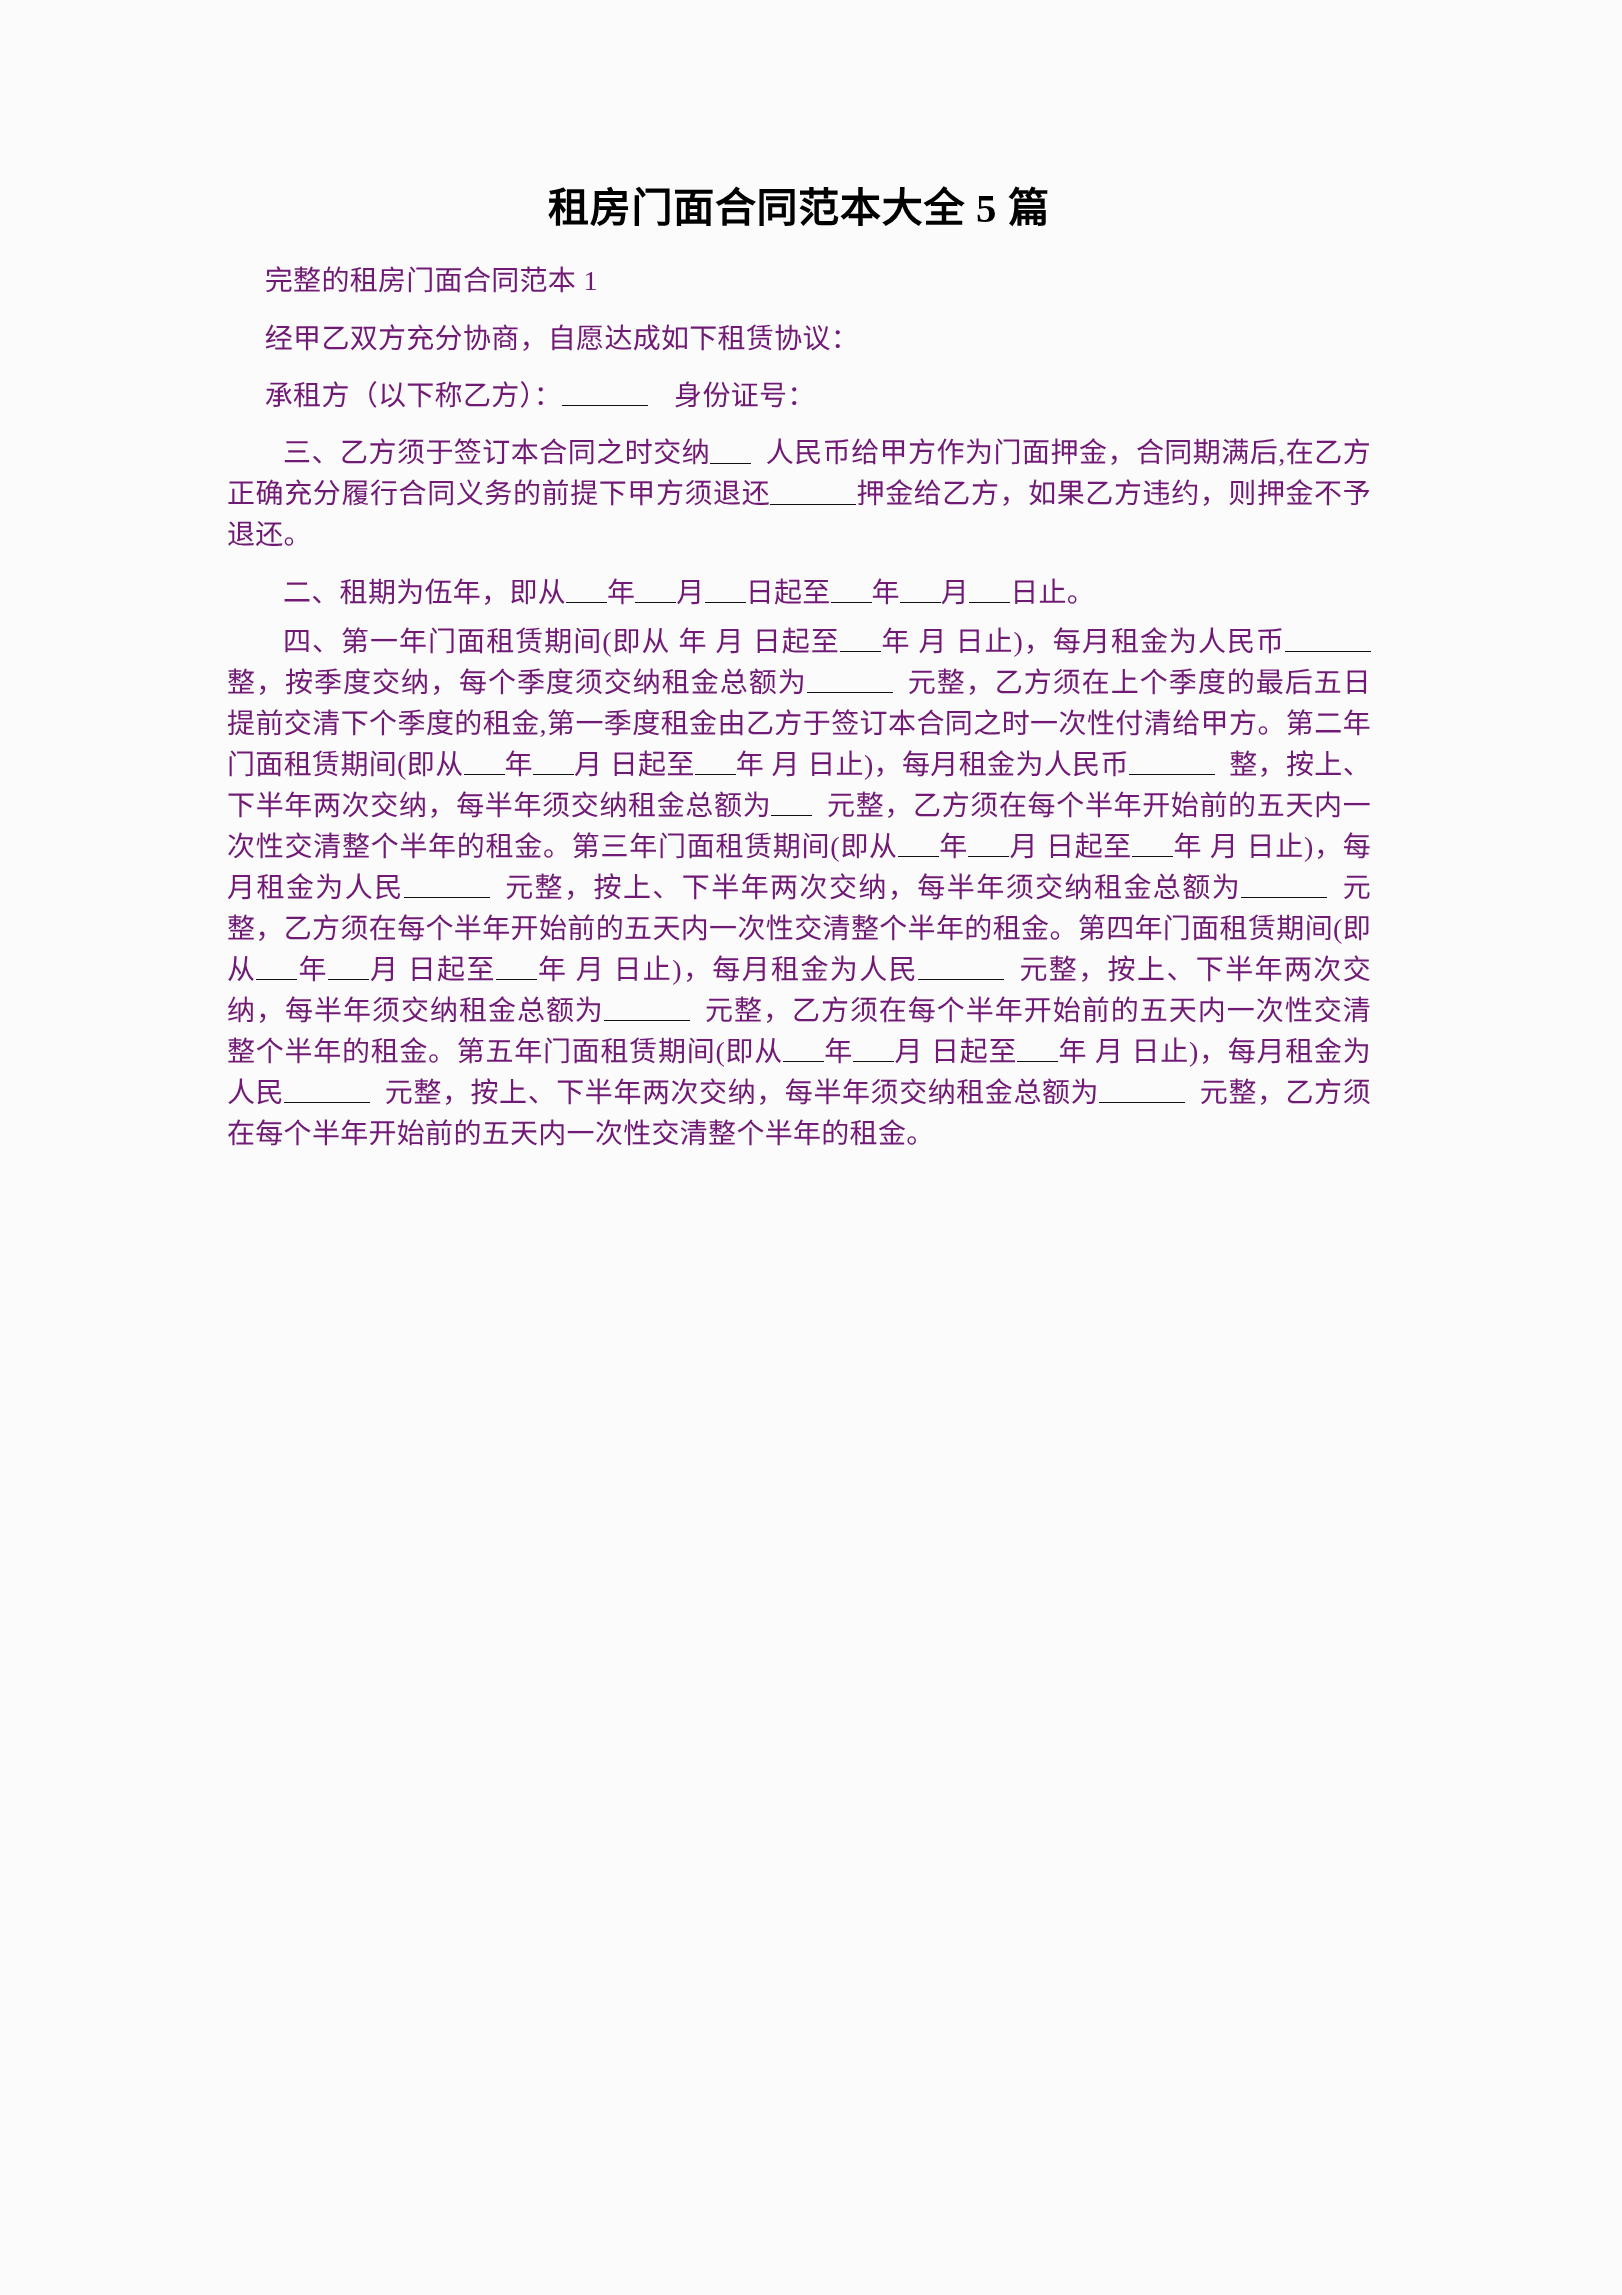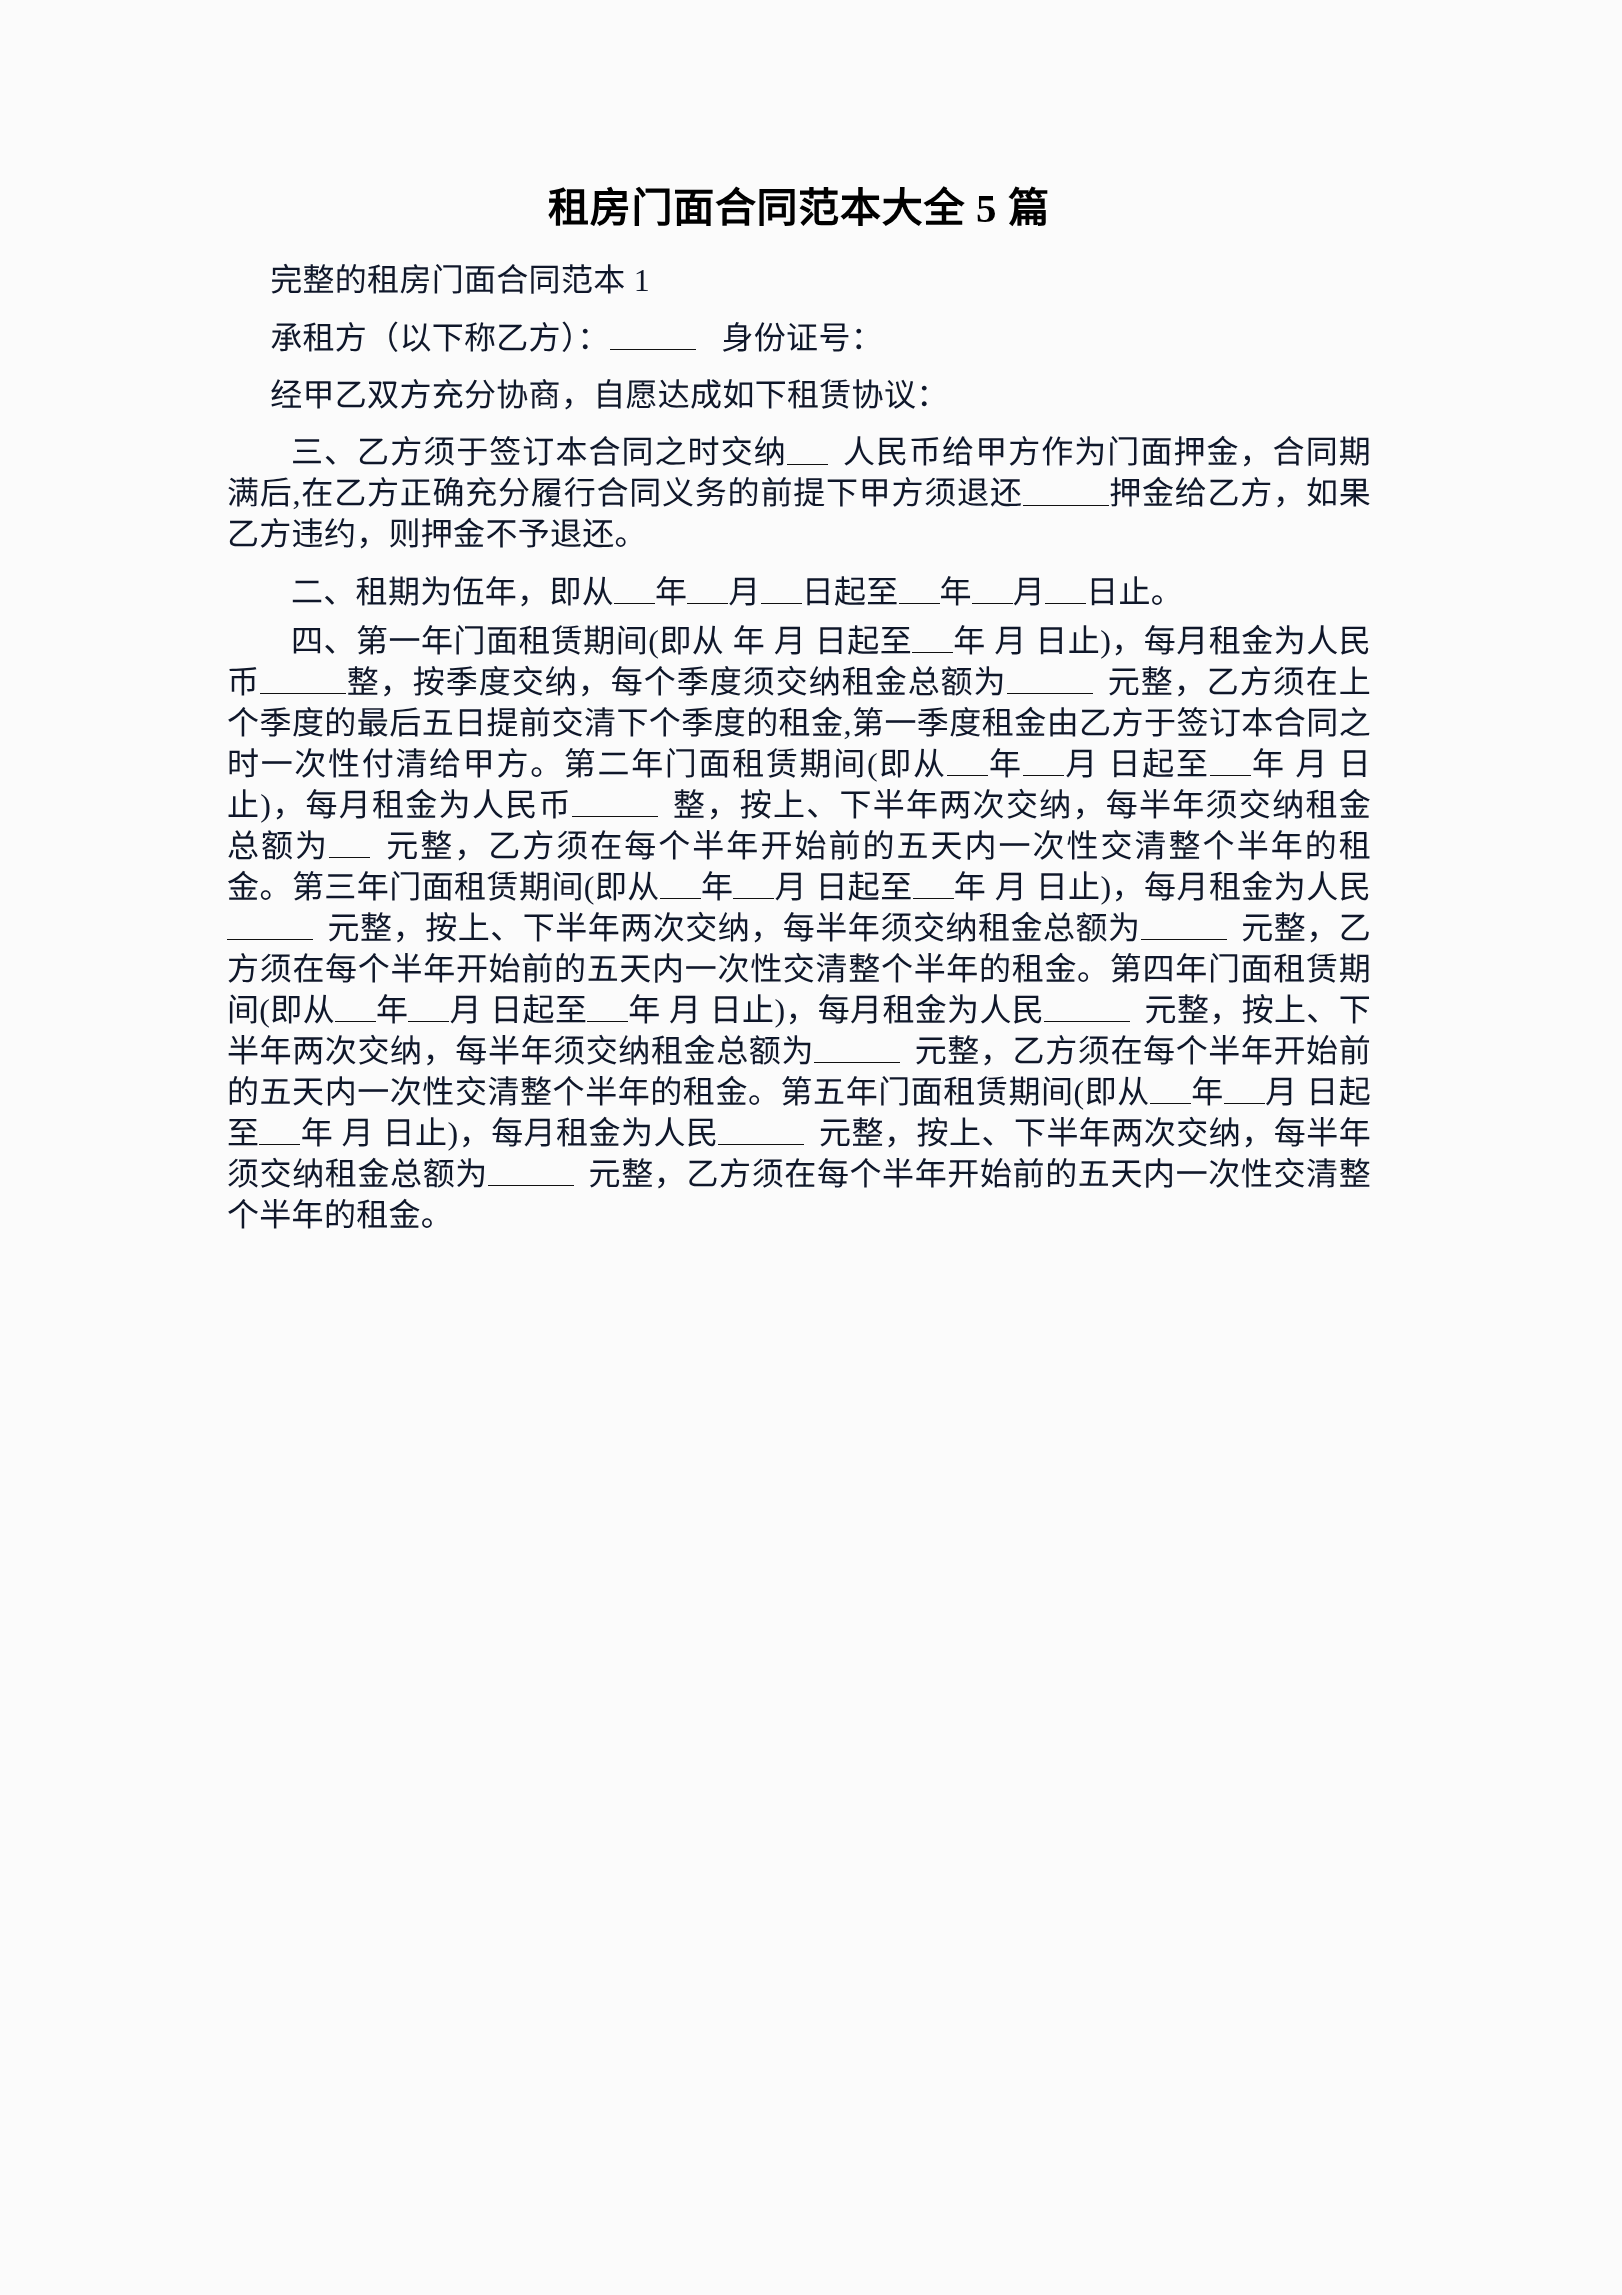--- a/index.html
+++ b/index.html
@@ -32,23 +32,23 @@
     letter-spacing: 0.7px;
     text-align: center;
     color: #000000;
     margin: 0;
     padding-top: 185px;
     white-space: pre;
   }
 
   .para {
     font-family: "Liberation Serif", "DejaVu Serif", serif;
-    font-size: 32px;
+    font-size: 28px;
     line-height: 41px;
-    color: #0f172a;
+    color: #701a75;
     margin: 0;
     text-align: justify;
     text-justify: inter-ideograph;
     letter-spacing: 0.3px;
     word-break: break-all;
   }
 
   
   .gap-sub      { margin-top: 28px; }   
   .gap-std      { margin-top: 16.4px; }
@@ -79,23 +79,23 @@
 <body>
 
 <div class="page" style="background: rgb(251, 251, 251); color: rgb(17, 17, 17);">
   <div class="content">
 
     <h1 class="doc-title">租房门面合同范本大全 5 篇</h1>
 
     <p class="para gap-sub indent-narrow">完整的租房门面合同范本 1</p>
 
 
+    <p class="para gap-std indent-narrow">经甲乙双方充分协商，自愿达成如下租赁协议：</p>
+
     <p class="para gap-std indent-narrow"><span>承租方（以下称乙方）：</span><span class="blank b-lg"></span><span class="sp2"></span><span>身份证号：</span></p>
-
-    <p class="para gap-std indent-narrow">经甲乙双方充分协商，自愿达成如下租赁协议：</p>
 
 
     <p class="para gap-std indent"><span>三、</span>乙方须于签订本合同之时交纳<span class="blank b-sm"></span><span class="sp"></span>人民币给甲方作为门面押金，合同期满后,在乙方正确充分履行合同义务的前提下甲方须退还<span class="blank b-lg"></span>押金给乙方，如果乙方违约，则押金不予退还。</p>
 
     <p class="para gap-std indent"><span>二、</span>租期为伍年，即从<span class="blank b-sm"></span>年<span class="blank b-sm"></span>月<span class="blank b-sm"></span>日起至<span class="blank b-sm"></span>年<span class="blank b-sm"></span>月<span class="blank b-sm"></span>日止。</p>
 
     <p class="para gap-block indent"><span>四、</span>第一年门面租赁期间(即从 年 月 日起至<span class="blank b-sm"></span>年 月 日止)，每月租金为人民币<span class="blank b-lg"></span>整，按季度交纳，每个季度须交纳租金总额为<span class="blank b-lg"></span><span class="sp"></span>元整，乙方须在上个季度的最后五日提前交清下个季度的租金,第一季度租金由乙方于签订本合同之时一次性付清给甲方。第二年门面租赁期间(即从<span class="blank b-sm"></span>年<span class="blank b-sm"></span>月 日起至<span class="blank b-sm"></span>年 月 日止)，每月租金为人民币<span class="blank b-lg"></span><span class="sp"></span>整，按上、下半年两次交纳，每半年须交纳租金总额为<span class="blank b-sm"></span><span class="sp"></span>元整，乙方须在每个半年开始前的五天内一次性交清整个半年的租金。第三年门面租赁期间(即从<span class="blank b-sm"></span>年<span class="blank b-sm"></span>月 日起至<span class="blank b-sm"></span>年 月 日止)，每月租金为人民<span class="blank b-lg"></span><span class="sp"></span>元整，按上、下半年两次交纳，每半年须交纳租金总额为<span class="blank b-lg"></span><span class="sp"></span>元整，乙方须在每个半年开始前的五天内一次性交清整个半年的租金。第四年门面租赁期间(即从<span class="blank b-sm"></span>年<span class="blank b-sm"></span>月 日起至<span class="blank b-sm"></span>年 月 日止)，每月租金为人民<span class="blank b-lg"></span><span class="sp"></span>元整，按上、下半年两次交纳，每半年须交纳租金总额为<span class="blank b-lg"></span><span class="sp"></span>元整，乙方须在每个半年开始前的五天内一次性交清整个半年的租金。第五年门面租赁期间(即从<span class="blank b-sm"></span>年<span class="blank b-sm"></span>月 日起至<span class="blank b-sm"></span>年 月 日止)，每月租金为人民<span class="blank b-lg"></span><span class="sp"></span>元整，按上、下半年两次交纳，每半年须交纳租金总额为<span class="blank b-lg"></span><span class="sp"></span>元整，乙方须在每个半年开始前的五天内一次性交清整个半年的租金。</p>
 
 
 

